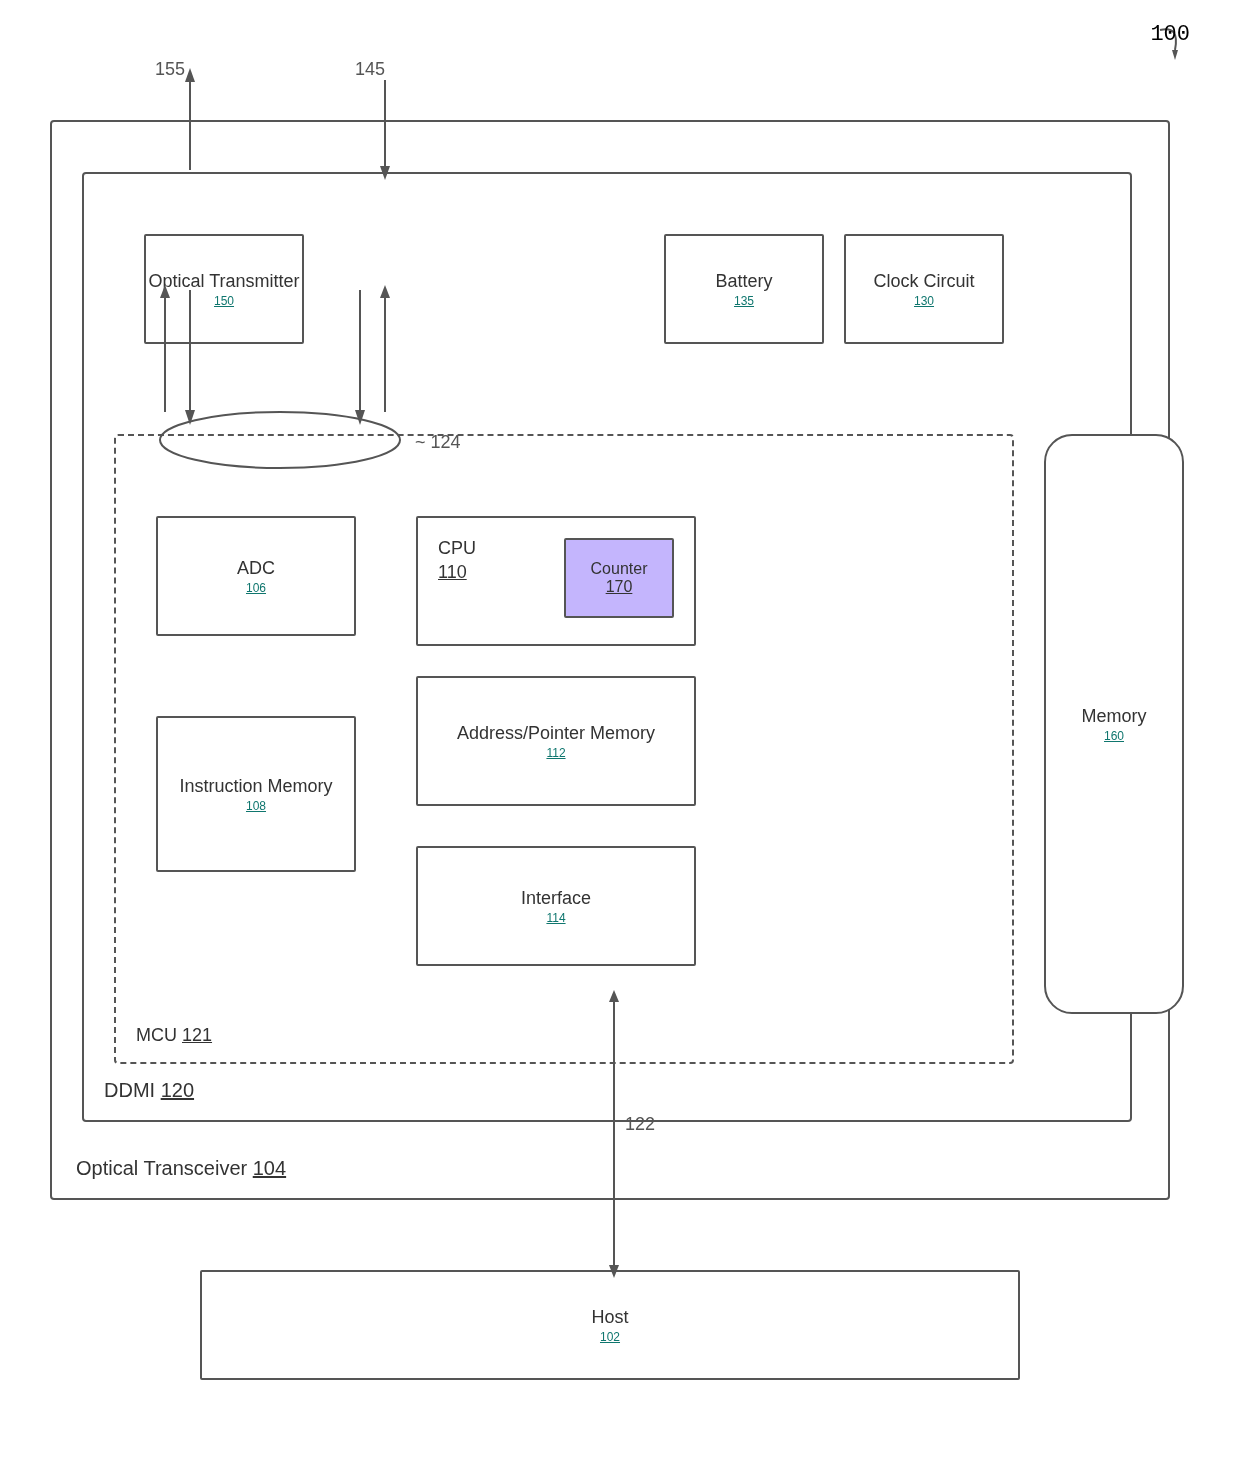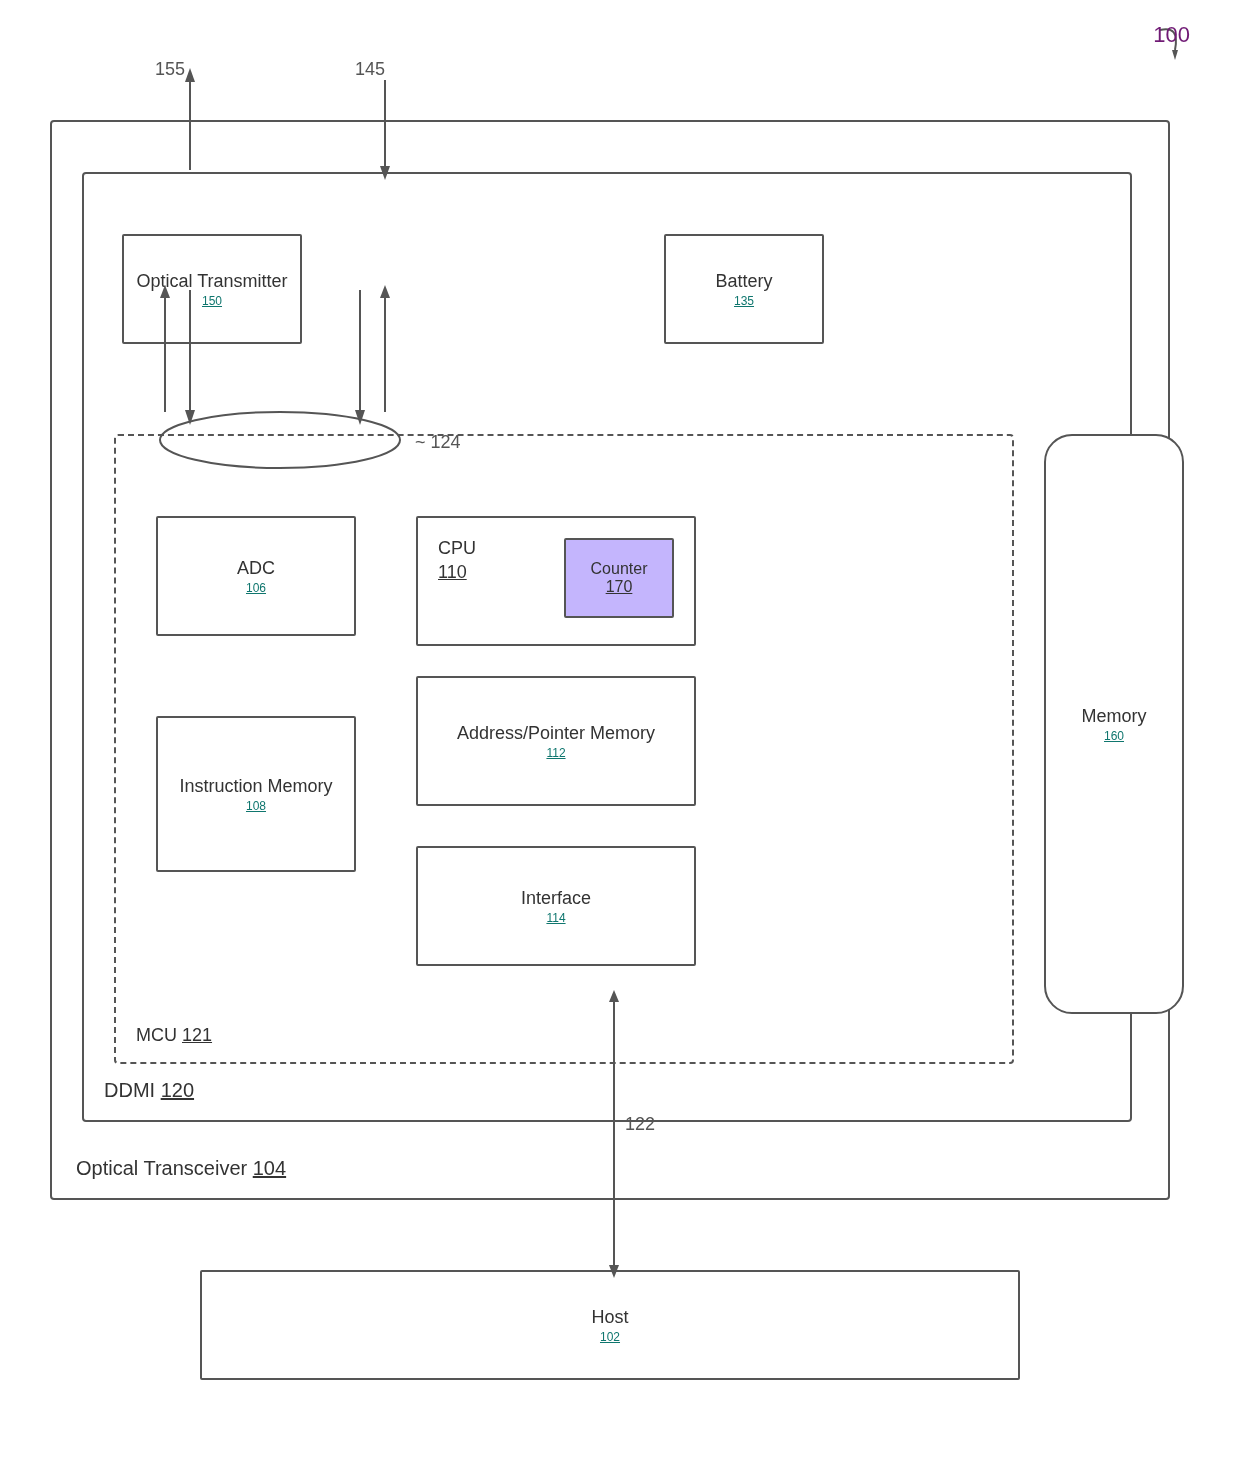--- a/index.html
+++ b/index.html
@@ -71,22 +71,22 @@
       color: #333;
     }
     .comp-box .num {
       font-size: 12px;
       color: #0f766e;
       text-decoration: underline;
     }
 
     
     .opt-tx {
-      top: 60px; left: 38px;
-      width: 180px; height: 110px;
+      top: 60px; left: 60px;
+      width: 160px; height: 110px;
     }
 
     
     .opt-rx {
       top: 60px; left: 270px;
       width: 180px; height: 110px;
     }
 
     
     .battery {
@@ -194,21 +194,22 @@
       position: absolute;
       top: 0; left: 0;
       width: 1240px;
       height: 1480px;
       pointer-events: none;
     }
 
     .ref-label {
       position: absolute;
       font-size: 18px;
-      color: #701a75;
+      color: #000000;
+      font-family: Liberation Mono, monospace;
     }
   </style>
 </head>
 <body>
 
 <div class="diagram-container">
 
   <svg style="position:absolute;top:20px;right:40px;width:100px;height:60px;" viewBox="0 0 100 60">
     <path d="M 60 10 Q 80 5 75 30" fill="none" stroke="#555" stroke-width="2"></path>
     <polygon points="72,30 78,30 75,40" fill="#555"></polygon>
@@ -229,20 +230,24 @@
         <span class="label">Optical Transmitter</span>
         <span class="num">150</span>
       </div>
 
 
       <div class="comp-box battery">
         <span class="label">Battery</span>
         <span class="num">135</span>
       </div>
 
+      <div class="comp-box clock">
+        <span class="label">Clock Circuit</span>
+        <span class="num">130</span>
+      </div>
 
       <div class="mcu-box">
         <span class="mcu-label">
           MCU <u>121</u>
         </span>
 
         <div class="comp-box adc">
           <span class="label">ADC</span>
           <span class="num">106</span>
         </div>

